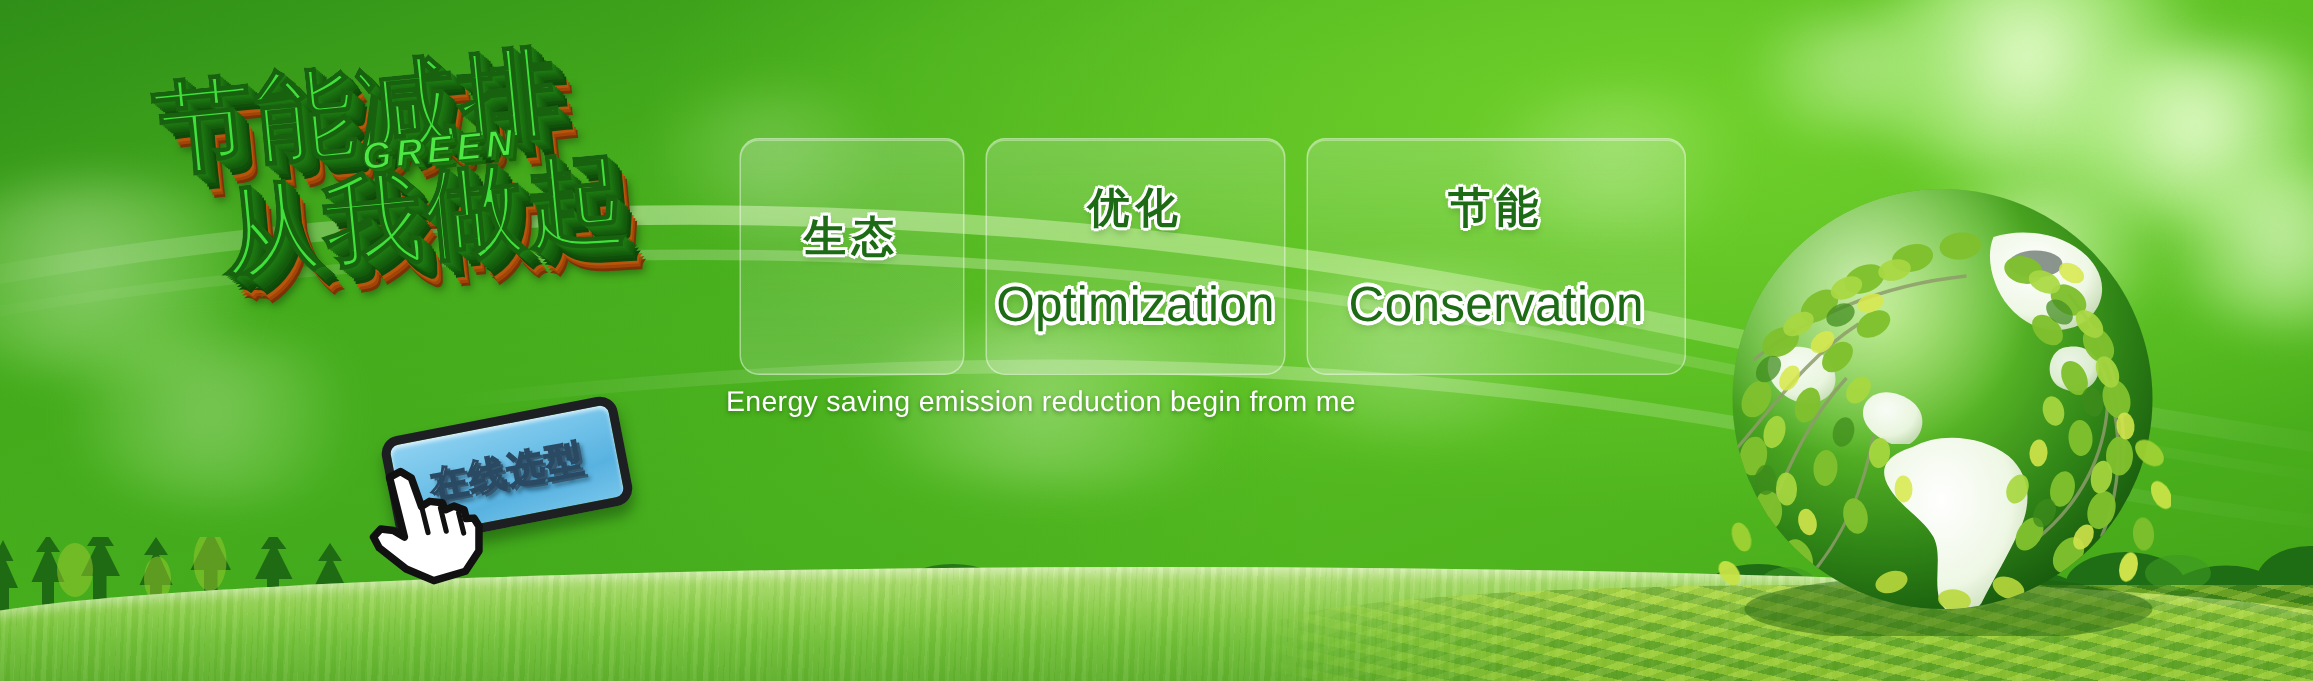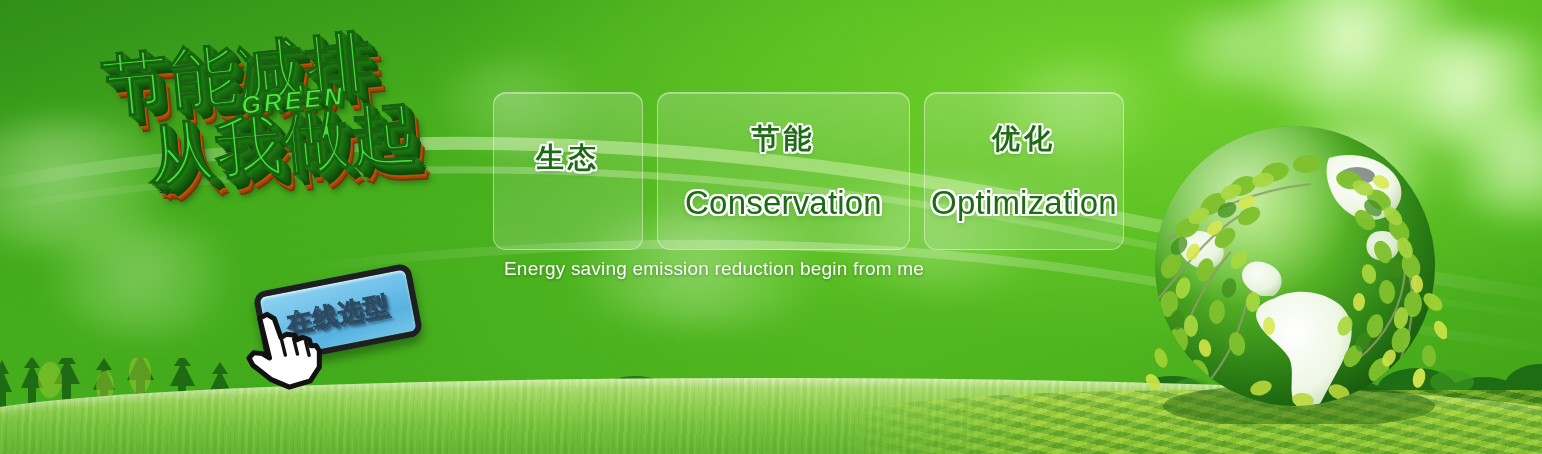--- a/index.html
+++ b/index.html
@@ -125,21 +125,21 @@
                  0 3px 5px rgba(20,70,10,.35);
     margin-bottom:26px;
   }
   .card-en{
     font-size:33px;color:#1d6b14;letter-spacing:.2px;white-space:nowrap;
     text-shadow:-1.8px -1.8px 0 #fff,1.8px -1.8px 0 #fff,-1.8px 1.8px 0 #fff,1.8px 1.8px 0 #fff,
                  0 -2.4px 0 #fff,0 2.4px 0 #fff,-2.4px 0 0 #fff,2.4px 0 0 #fff,
                  0 3px 6px rgba(20,70,10,.35);
   }
   .tagline{
-    position:absolute;left:504px;top:258px;
+    position:absolute;left:484px;top:258px;
     font-size:19px;color:#ffffff;letter-spacing:.2px;white-space:nowrap;
     text-shadow:0 1px 3px rgba(25,80,12,.55);
   }
 
   
   .globe-wrap{position:absolute;left:1143px;top:120px;width:304px;height:304px;}
 </style>
 </head>
 <body>
 
@@ -254,27 +254,27 @@
                L78 46 L80 52 L76 68 L64 79 L42 80 L26 68 L12 50 L10 42 L16 38 L24 41
                L30 47 Z" fill="#ffffff" stroke="#111111" stroke-width="5" stroke-linejoin="round"></path>
       <path d="M46 32 L46 48 M58 34 L58 50 M69 40 L69 54" stroke="#111111" stroke-width="3.4" fill="none" stroke-linecap="round"></path>
     </g>
   </svg>
 
   <div class="cards">
     <div class="card" style="width:150px">
       <span class="card-cn">生态</span>
     </div>
+    <div class="card" style="width:200px">
+      <span class="card-cn">优化</span>
+      <span class="card-en">Optimization</span>
+    </div>
     <div class="card" style="width:253px">
       <span class="card-cn">节能</span>
       <span class="card-en">Conservation</span>
-    </div>
-    <div class="card" style="width:200px">
-      <span class="card-cn">优化</span>
-      <span class="card-en">Optimization</span>
     </div>
   </div>
 
   <div class="tagline">Energy saving emission reduction begin from me</div>
 
   <div class="globe-wrap">
     <svg viewBox="0 0 304 304" width="304" height="304">
       <defs>
         <radialGradient id="gsphere" cx="36%" cy="30%" r="78%">
           <stop offset="0%" stop-color="#8ddc44"></stop>

